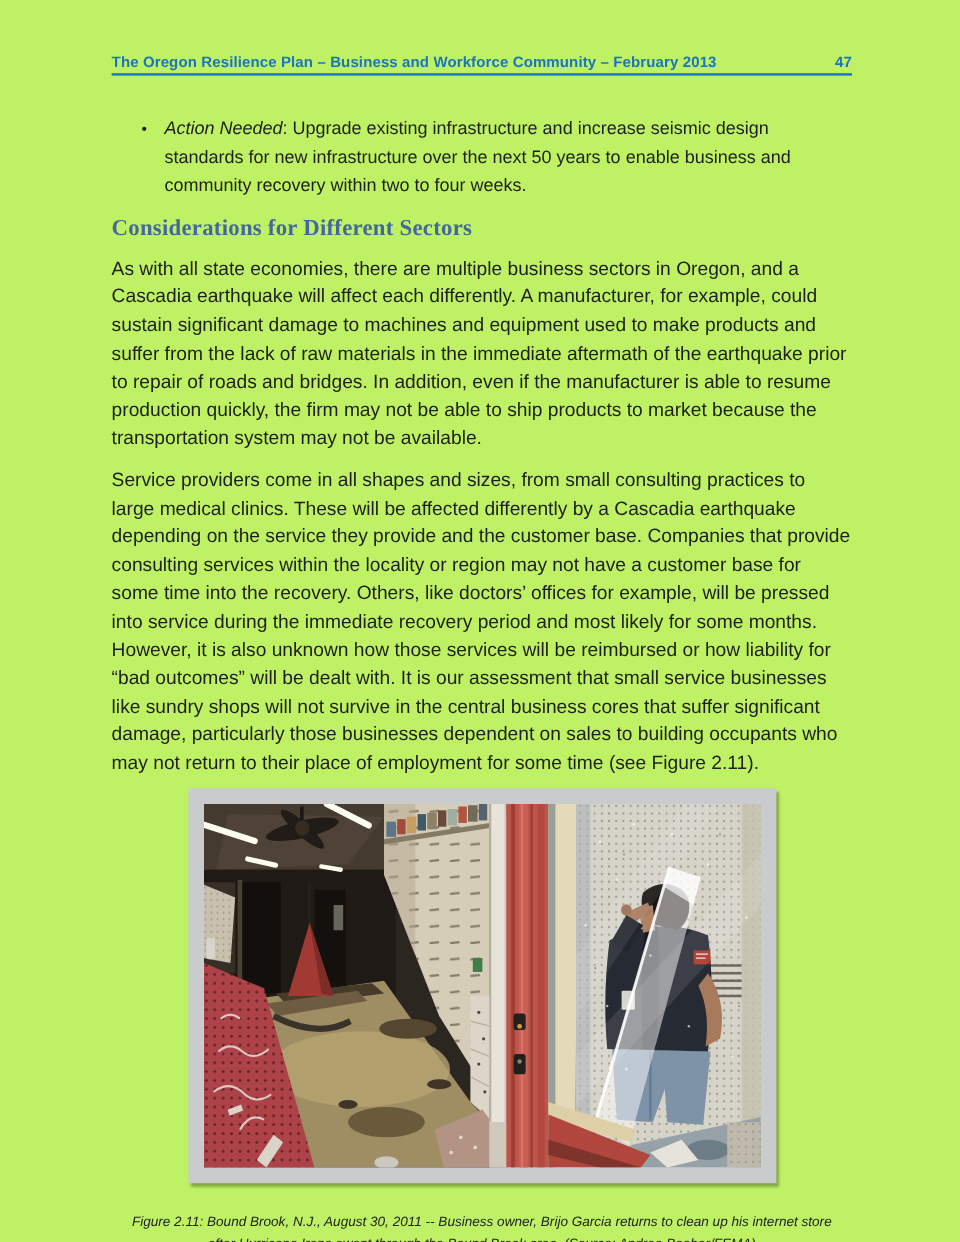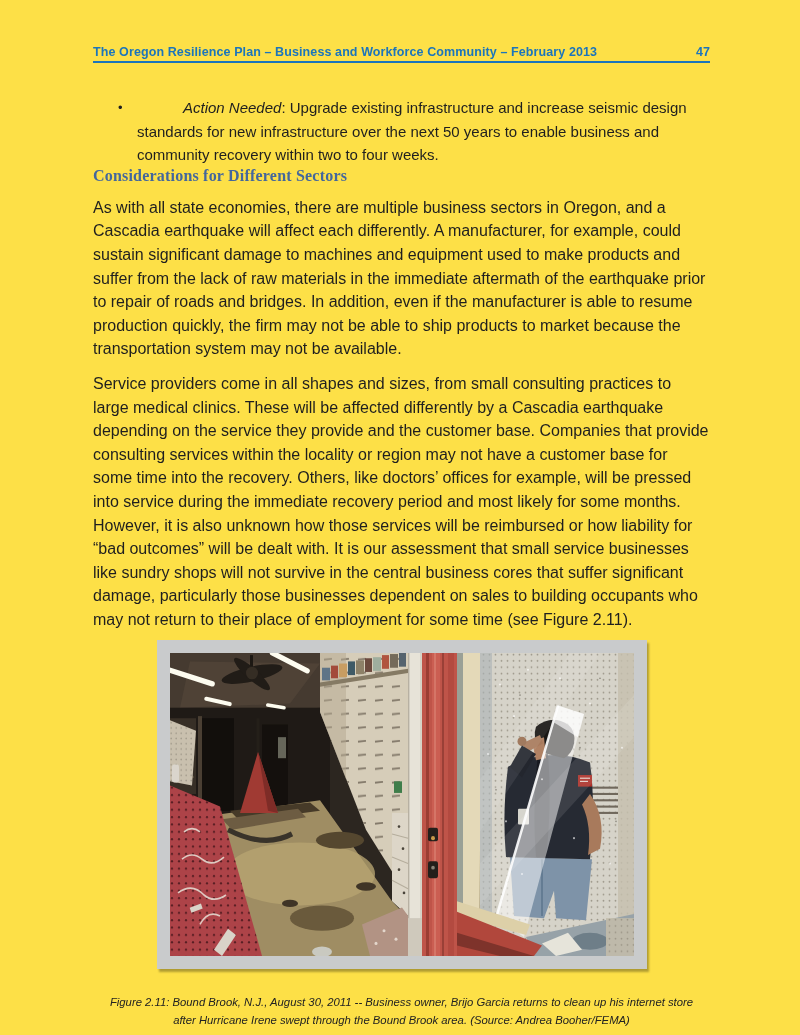--- a/index.html
+++ b/index.html
@@ -1,21 +1,21 @@
 <!DOCTYPE html>
 <html><head>
 <meta charset="utf-8">
 <style>
   * { margin:0; padding:0; box-sizing:border-box; }
   html,body { background:#ffffff; }
   .page {
     position:relative;
     width:800px; height:1035px;
     margin:0 auto;
-    background:#fde047;
+    background:#bef264;
     font-family:"Liberation Sans","DejaVu Sans",sans-serif;
     color:#1f1f1f;
     overflow:hidden;
     padding:45px 90px 0 93px;
   }
   
   .hdr {
     display:flex; justify-content:space-between; align-items:flex-end;
     border-bottom:2px solid #1b75bc;
     padding-bottom:2px;
@@ -23,25 +23,26 @@
   .hdr span {
     color:#1b75bc; font-weight:bold; font-size:12.5px; letter-spacing:0.1px;
   }
   
   .bullet-row {
     display:flex; margin-top:33px; padding-left:25px;
     font-size:15px; line-height:23.6px;
   }
   .bullet-dot { width:19px; flex:0 0 19px; font-size:13px; line-height:23.6px; }
   .bullet-text { flex:1; max-width:585px; }
-  .it { font-style:italic;margin-left:46px; }
+  .it { font-style:italic; }
   
   h1.sect {
+    margin-top:13px;
     font-family:"Liberation Serif","DejaVu Serif",serif;
-    font-weight:bold; font-size:16px; color:#44679c; letter-spacing:0.2px;
+    font-weight:bold; font-size:19px; color:#44679c; letter-spacing:0.2px;
   }
   
   p.body {
     margin-top:11px; font-size:16px; line-height:23.6px; max-width:620px;
   }
   
   figure.photo-fig { margin:9px auto 0; width:490px; }
   .photo-frame {
     width:490px; padding:13px;
     background:#c9cbcc;

